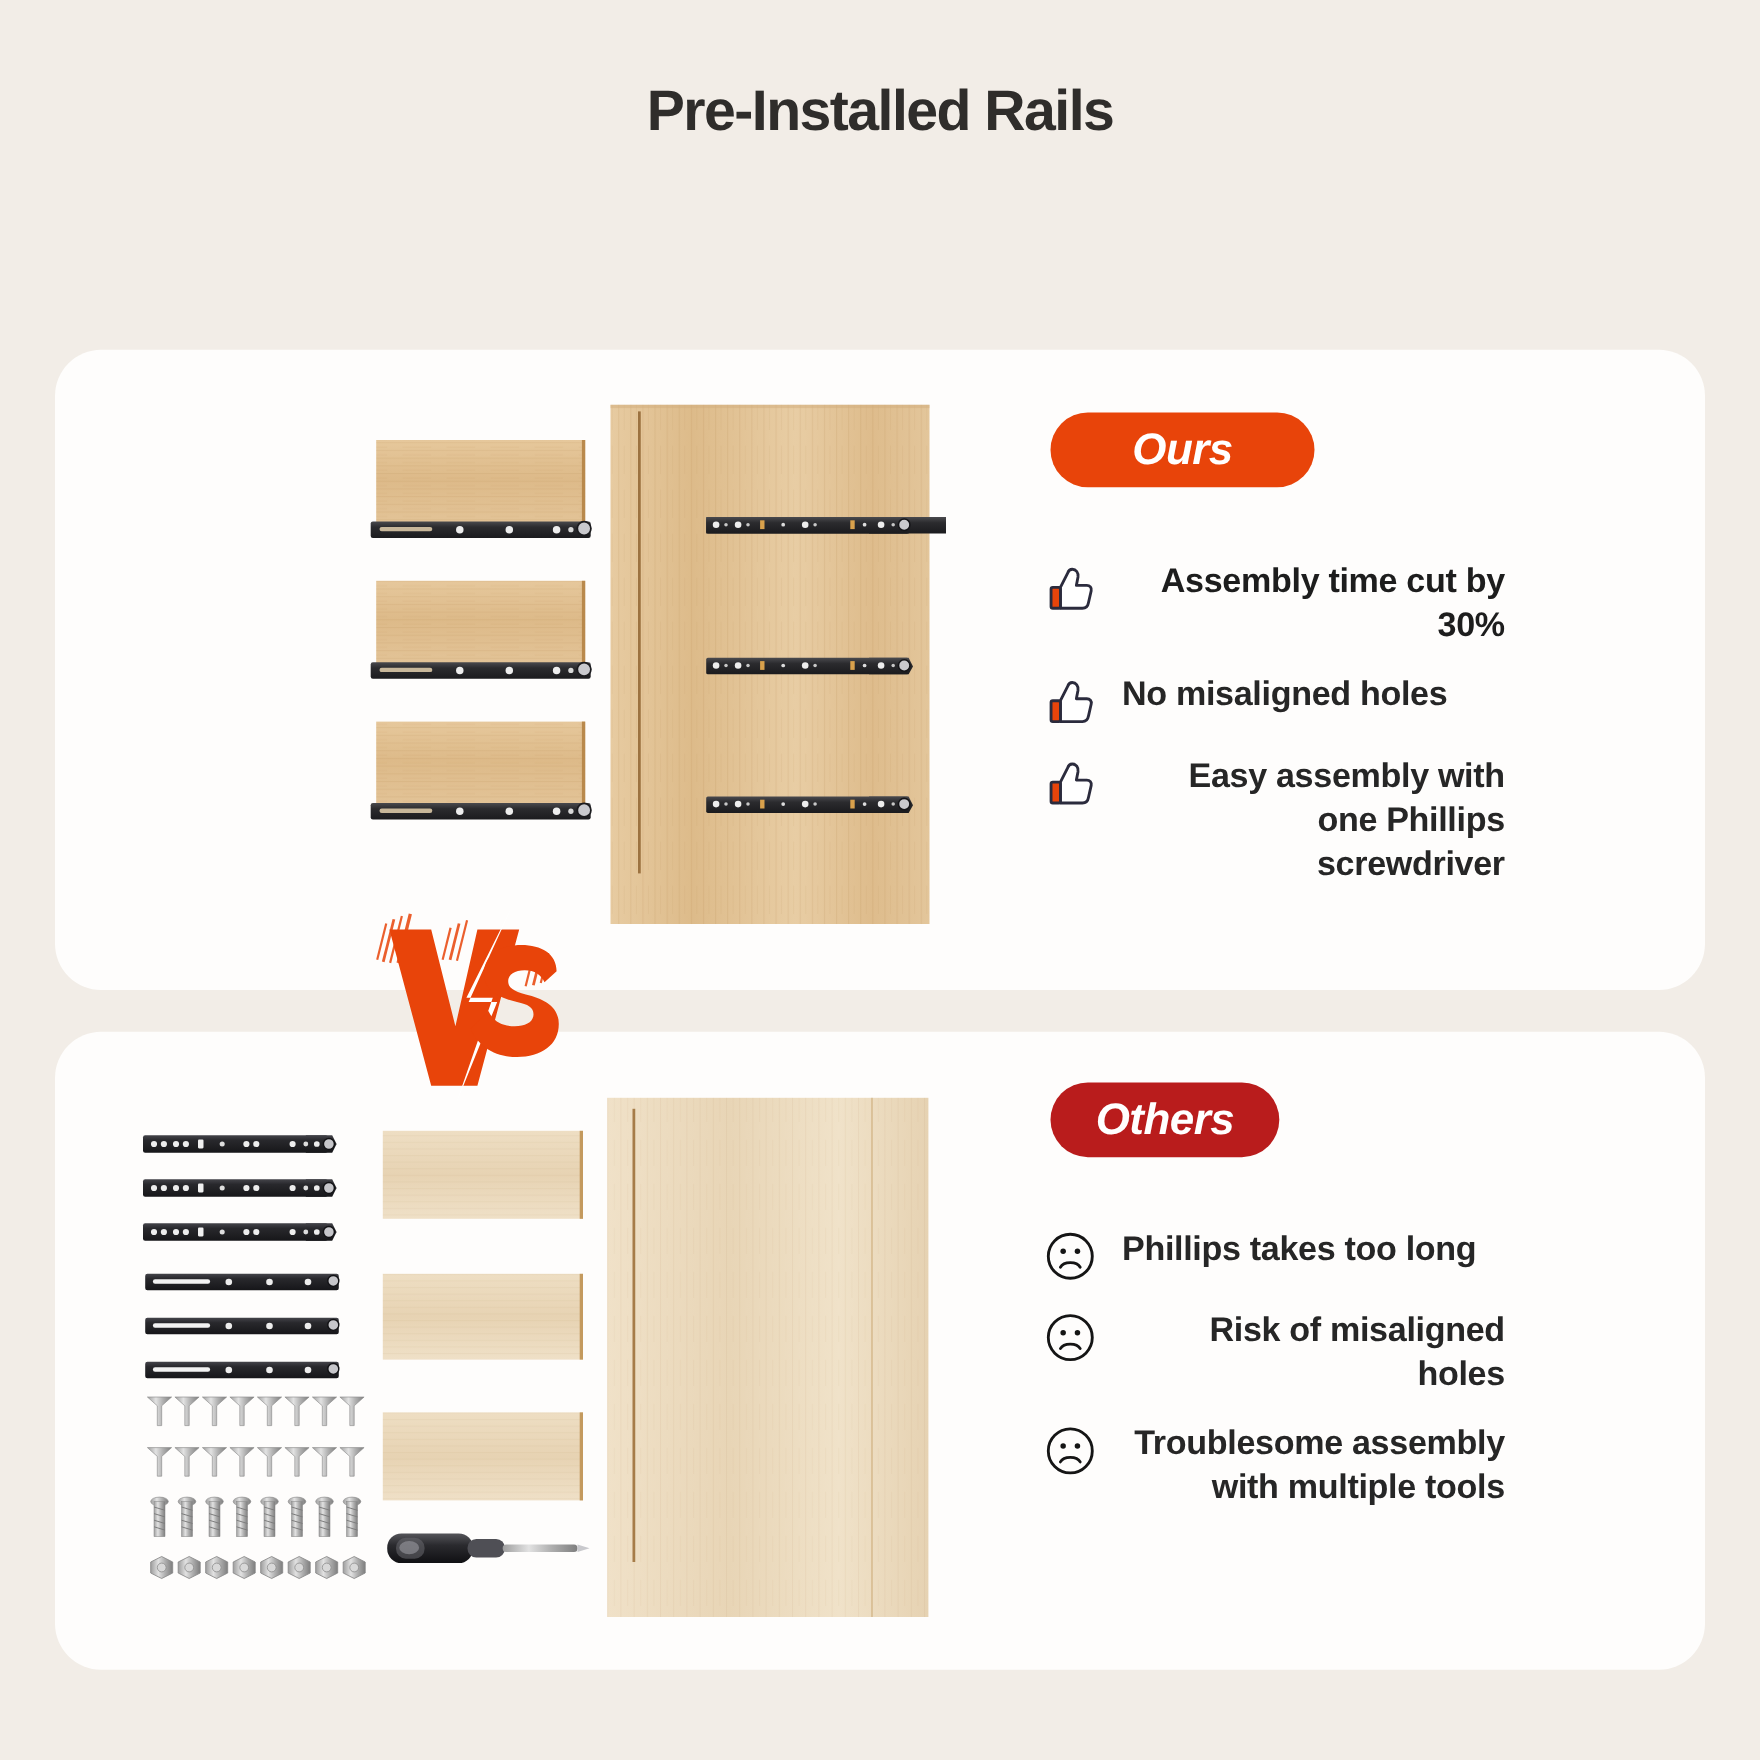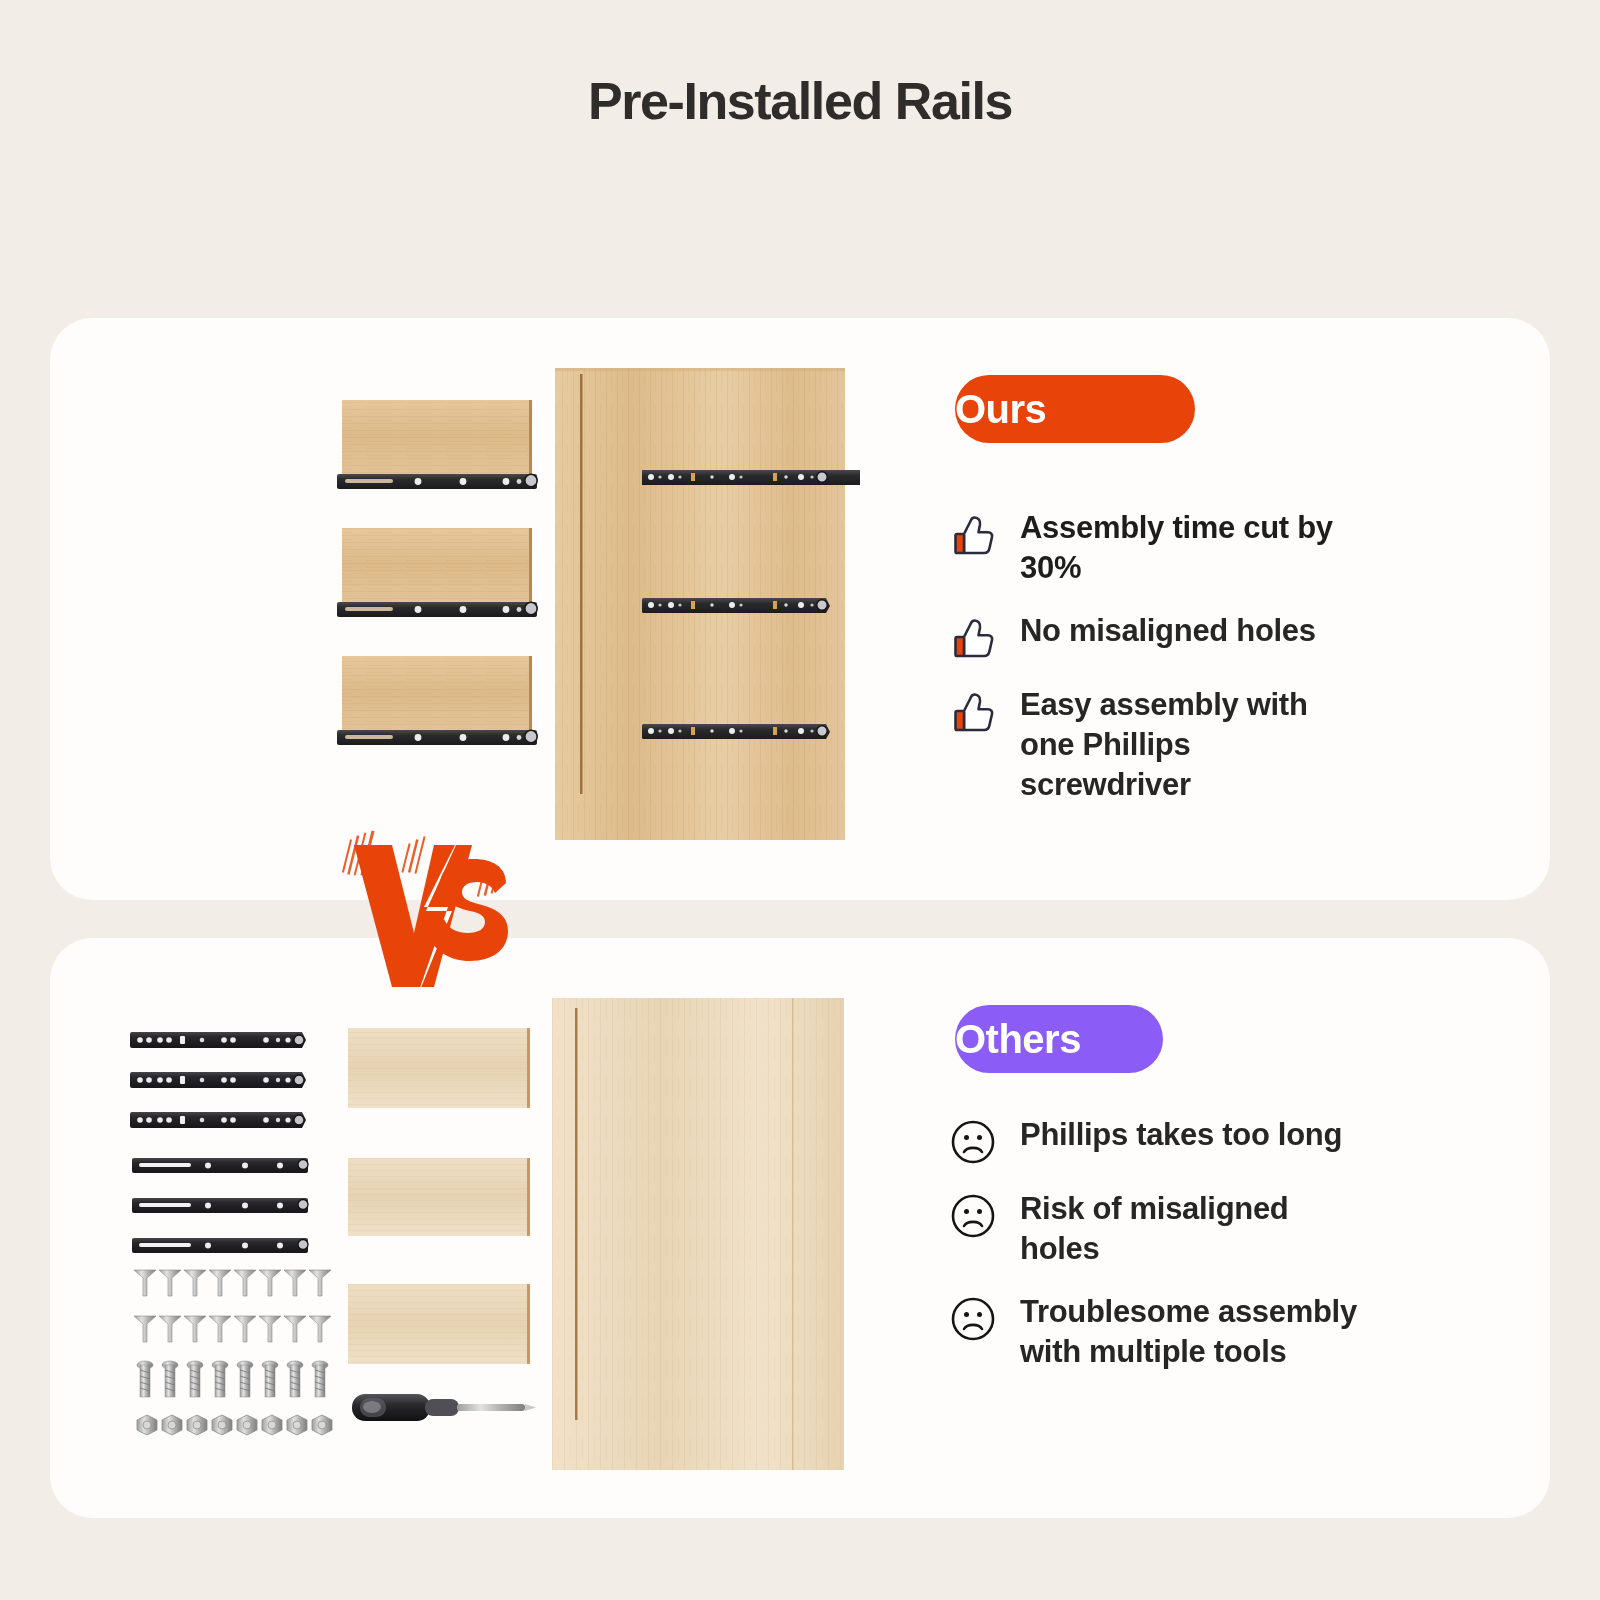--- a/index.html
+++ b/index.html
@@ -27,34 +27,34 @@
     position:absolute;
     background:#FEFDFC;
     border-radius:42px;
   }
   #card-ours   { left:50px; top:318px;  width:1500px; height:582px; }
   #card-others { left:50px; top:938px;  width:1500px; height:580px; }
 
   
   .badge {
     position:absolute;
-    display:flex; align-items:center; 
+    display:flex; align-items:center; justify-content:center;
     border-radius:999px;
     color:#FFFFFF; font-weight:bold;
-    font-size:40px; letter-spacing:-0.5px;
+    font-size:40px; letter-spacing:-0.5px;font-style:italic;
   }
   #badge-ours   { left:955px; top:375px;  width:240px; height:68px; background:#E8440A; }
-  #badge-others { left:955px; top:1005px; width:208px; height:68px; background:#8b5cf6; }
+  #badge-others { left:955px; top:984px; width:208px; height:68px; background:#b91c1c; }
 
   
   .bullets { position:absolute; width:420px; }
   #bullets-ours   { left:948px; top:508px; }
   #bullets-others { left:948px; top:1115px; }
 
-  .bullet { display:flex; gap:22px; margin-bottom:22px; align-items:flex-start; }
+  .bullet { display:flex; gap:22px; margin-bottom:22px; align-items:flex-start;text-align:right; }
   .bullet .ico { flex:0 0 auto; width:50px; height:50px; margin-top:2px; }
   .bullet .txt {
     font-size:31px; line-height:1.3; color:#262626;
     letter-spacing:-0.3px; font-weight:700;
   }
   .bullet.strong .txt { font-weight:bold; color:#1D1D1D; }
 
   
   #vs-graphic { position:absolute; left:330px; top:815px; width:200px; height:195px; z-index:12; }
 

